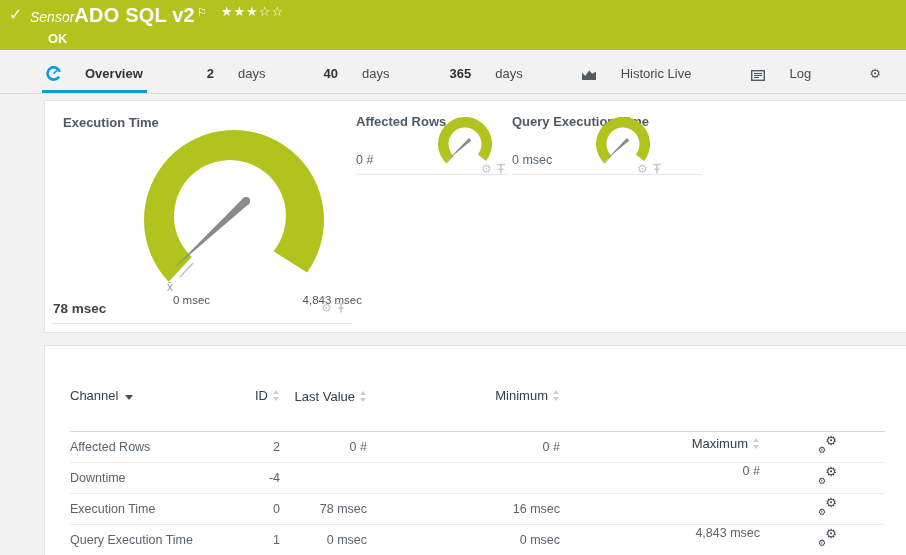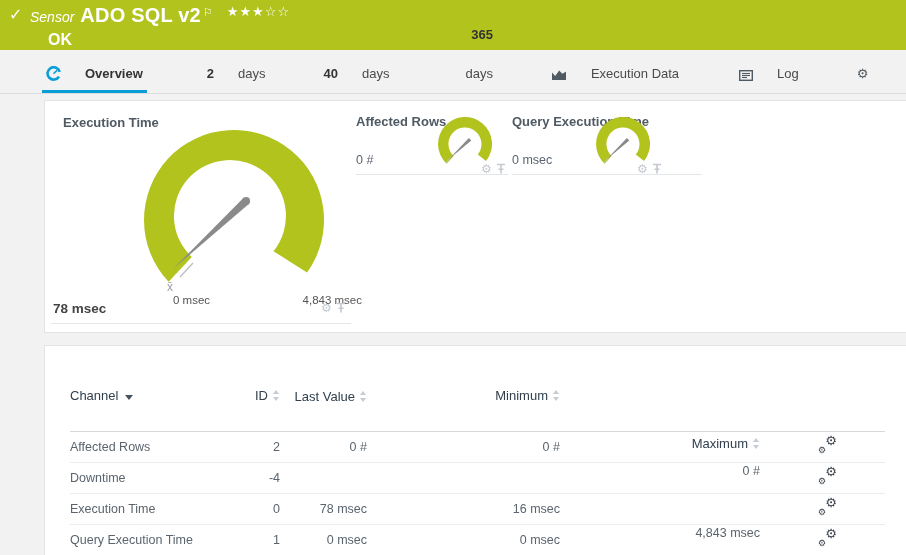--- a/index.html
+++ b/index.html
@@ -4,32 +4,32 @@
 <style>
   * { margin:0; padding:0; box-sizing:border-box; }
   html,body { width:906px; height:555px; overflow:hidden; }
   body { font-family:"Liberation Sans","DejaVu Sans",sans-serif; background:#f2f2f2; position:relative; }
 
   
   .hdr { position:absolute; left:0; top:0; width:906px; height:50px; background:#b2c31e; color:#fff; }
   .hdr .check { position:absolute; left:9px; top:5px; font-size:16px; font-weight:bold; }
   .hdr .line1 { position:absolute; left:30px; top:4px; white-space:nowrap; }
   .hdr .kind { font-style:italic; font-size:14px; }
-  .hdr .title { font-size:20px; font-weight:bold; margin-left:6px; letter-spacing:.2px; }
+  .hdr .title { font-size:20px; font-weight:bold; margin-left:0; letter-spacing:.2px; }
   .hdr .flag { font-size:11px; vertical-align:super; margin-left:2px; }
   .hdr .stars { font-size:13px; margin-left:14px; letter-spacing:1px; vertical-align:6px; }
-  .hdr .ok { position:absolute; left:48px; top:31px; font-size:16px; font-weight:bold; }
+  .hdr .ok { position:absolute; left:48px; top:31px; font-size:13px; font-weight:bold; }
 
   
   .tabs { position:absolute; left:0; top:50px; width:906px; height:44px; border-bottom:1px solid #dcdcdc; display:flex; align-items:flex-end; font-size:13px; color:#4a4a4a; }
   .tab { display:flex; align-items:flex-end; gap:24px; padding:0 4px 12px 4px; white-space:nowrap; cursor:pointer; }
   .tab.active { border-bottom:3px solid #0a9ed9; padding-bottom:9px; color:#333; font-weight:bold; }
   .tab .num { font-weight:bold; color:#333; }
   .t1{margin-left:42px;} .t2{margin-left:40px;} .t3{margin-left:56px;} .t4{margin-left:50px;}
-  .t5{margin-left:68px;flex-direction:column;} .t6{margin-left:50px;} .t7{margin-left:52px;} .t8{margin-left:50px;}
+  .t5{margin-left:52px;} .t6{margin-left:50px;} .t7{margin-left:52px;} .t8{margin-left:50px;}
   .gearGlyph { font-size:13px; color:#4f5a63; }
 
   
   .panel { position:absolute; left:44px; width:867px; background:#fff; border:1px solid #e3e3e3;padding-left:35px; }
   .panel1 { top:100px; height:233px; }
   .panel2 { top:345px; height:215px; }
 
   .blockTitle { font-size:13px; font-weight:bold; color:#4f5a63; }
   .grayVal { font-size:12.5px; color:#5b6570; }
   .miniLine { position:absolute; border-bottom:1px solid #e4e7ea; }
@@ -100,21 +100,21 @@
     <span>days</span>
   </div>
   <div class="tab t5">
     <span class="num">365</span>
     <span>days</span>
   </div>
   <div class="tab t6">
     <svg width="16" height="12" viewBox="0 0 16 12">
       <path d="M1 11 V3.6 L4.2 7 L8.2 1.6 L11.2 4.8 L15 2.8 V11 Z" fill="#4f5a63"></path>
     </svg>
-    <span>Execution Data</span>
+    <span>Historic Live</span>
   </div>
   <div class="tab t7">
     <svg width="14" height="11" viewBox="0 0 14 11">
       <rect x="0.7" y="0.7" width="12.6" height="9.6" fill="none" stroke="#4f5a63" stroke-width="1.4"></rect>
       <line x1="3" y1="3.5" x2="11" y2="3.5" stroke="#4f5a63" stroke-width="1.1"></line>
       <line x1="3" y1="5.5" x2="11" y2="5.5" stroke="#4f5a63" stroke-width="1.1"></line>
       <line x1="3" y1="7.5" x2="8" y2="7.5" stroke="#4f5a63" stroke-width="1.1"></line>
     </svg>
     <span>Log</span>
   </div>

